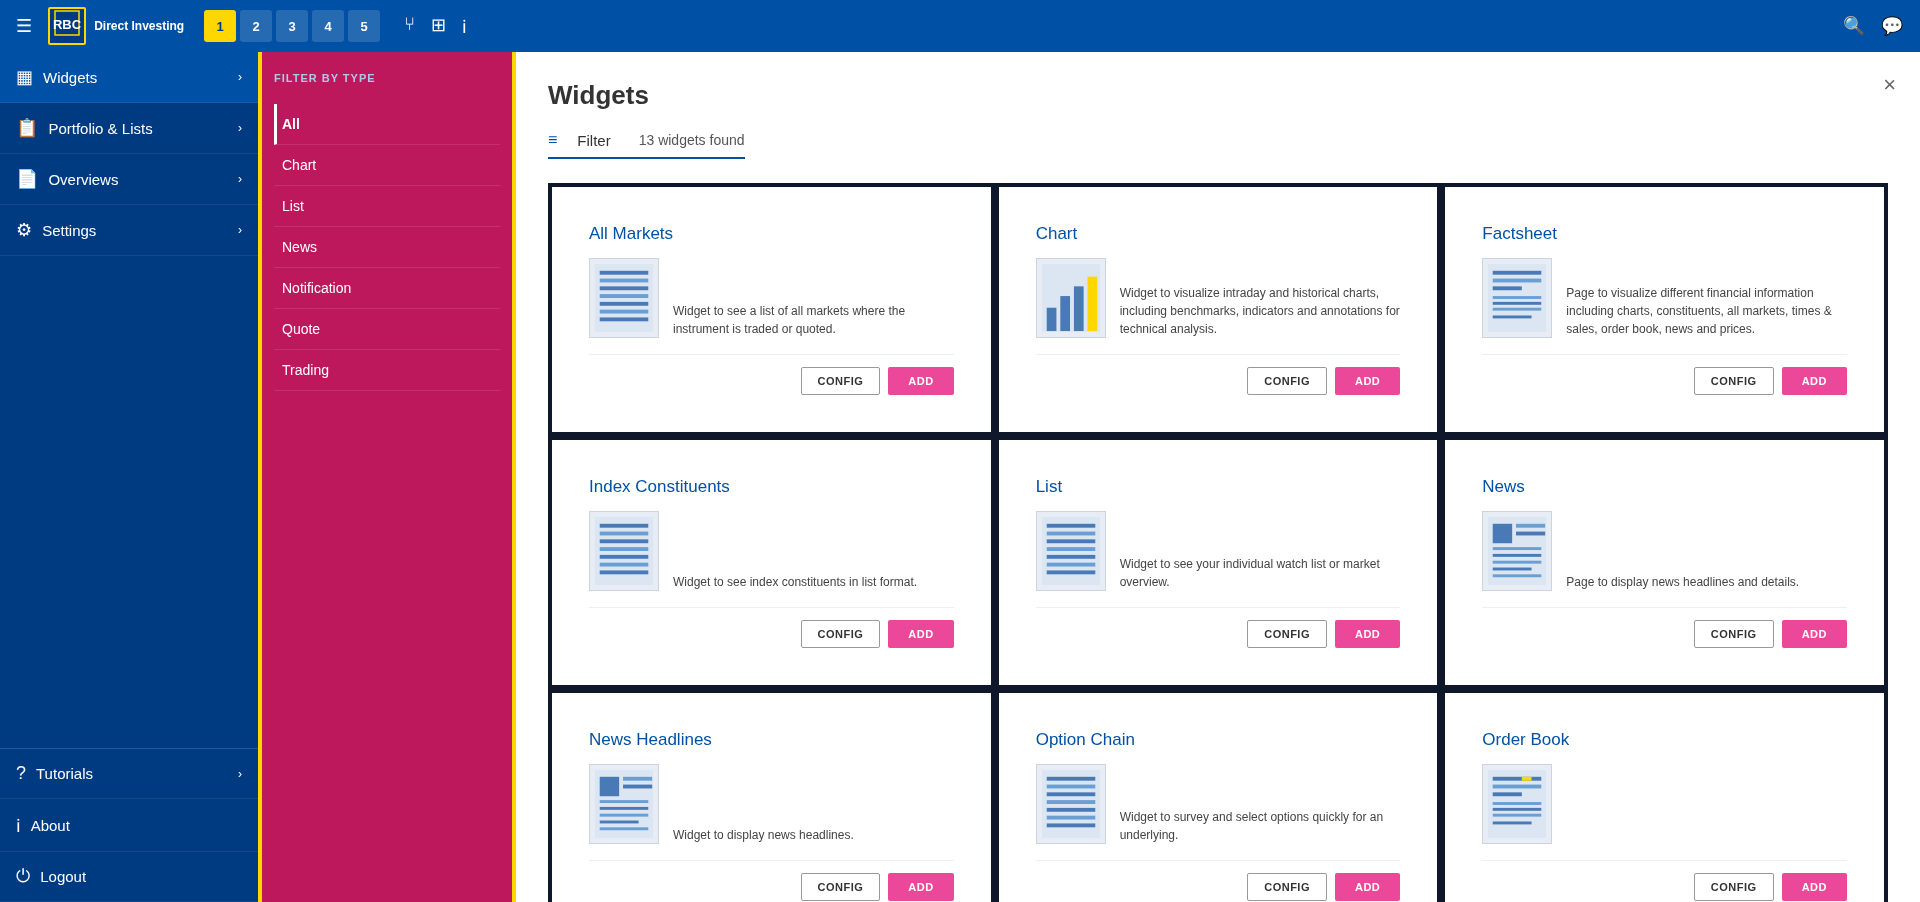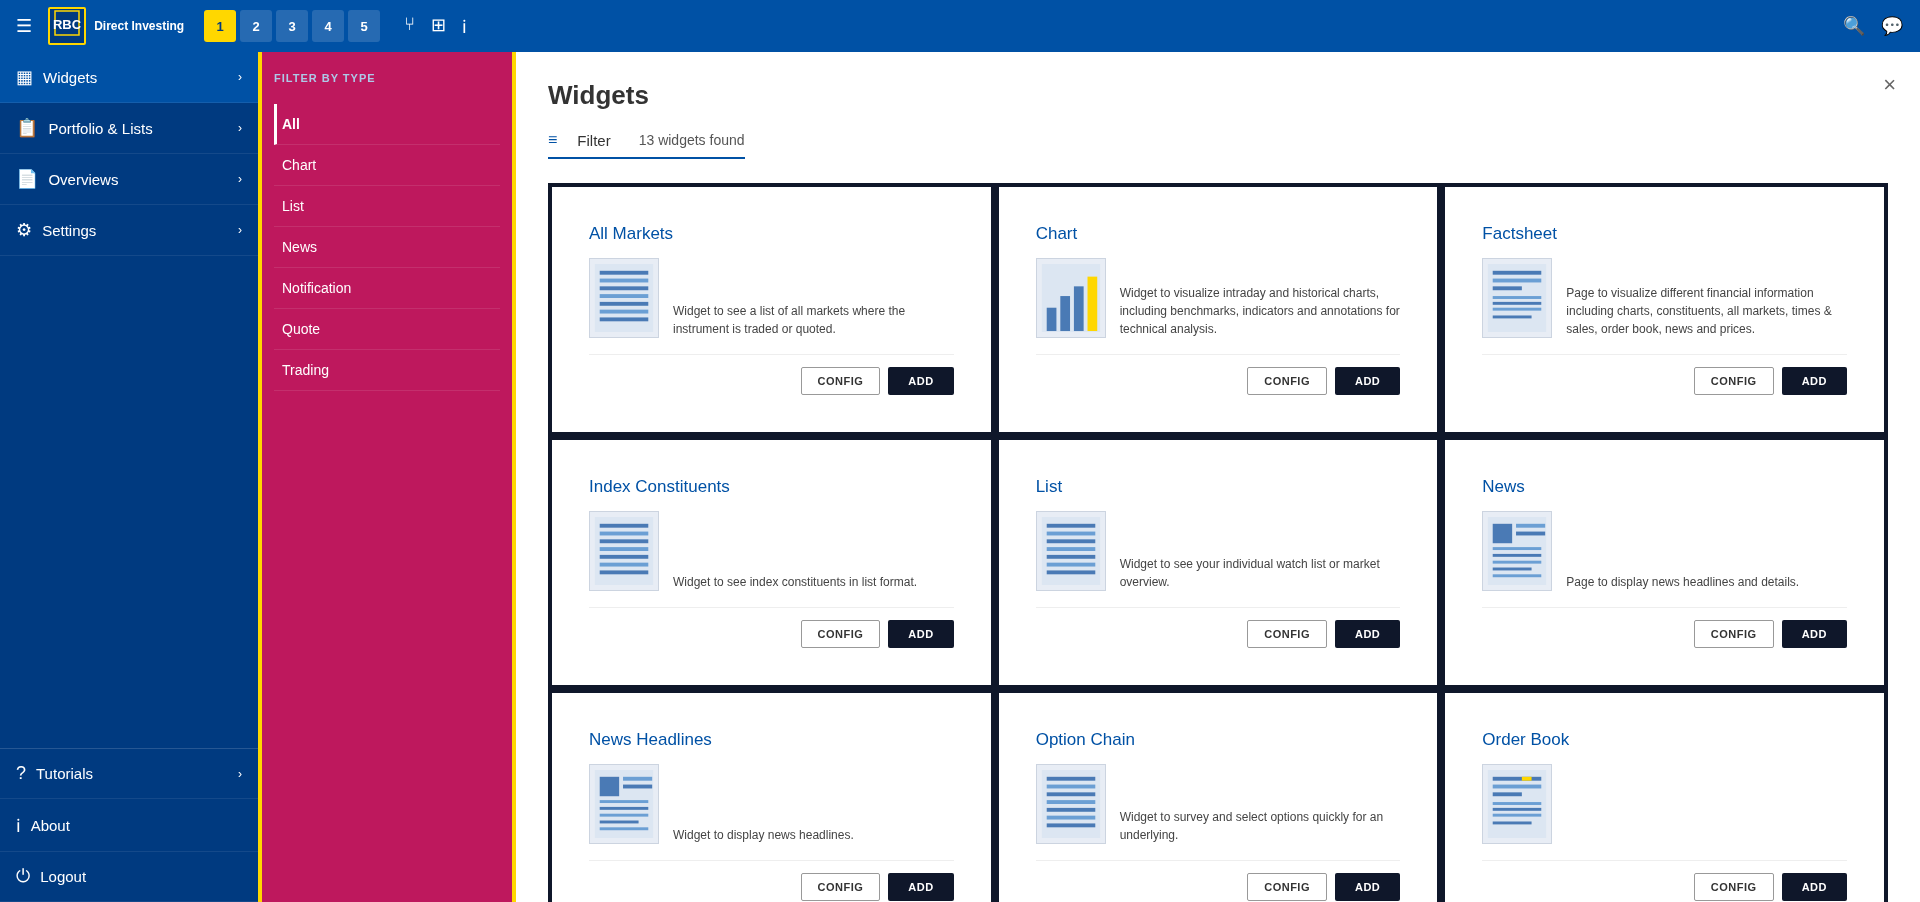--- a/index.html
+++ b/index.html
@@ -198,21 +198,21 @@
       color: #333;
       font-size: 11px;
       font-weight: bold;
       letter-spacing: 0.5px;
       cursor: pointer;
       border-radius: 2px;
     }
     .btn-add {
       padding: 7px 20px;
       border: none;
-      background: #0f172a;
+      background: #ec4899;
       color: white;
       font-size: 11px;
       font-weight: bold;
       letter-spacing: 0.5px;
       cursor: pointer;
       border-radius: 2px;
     }
 
     
     .filter-panel::after {

